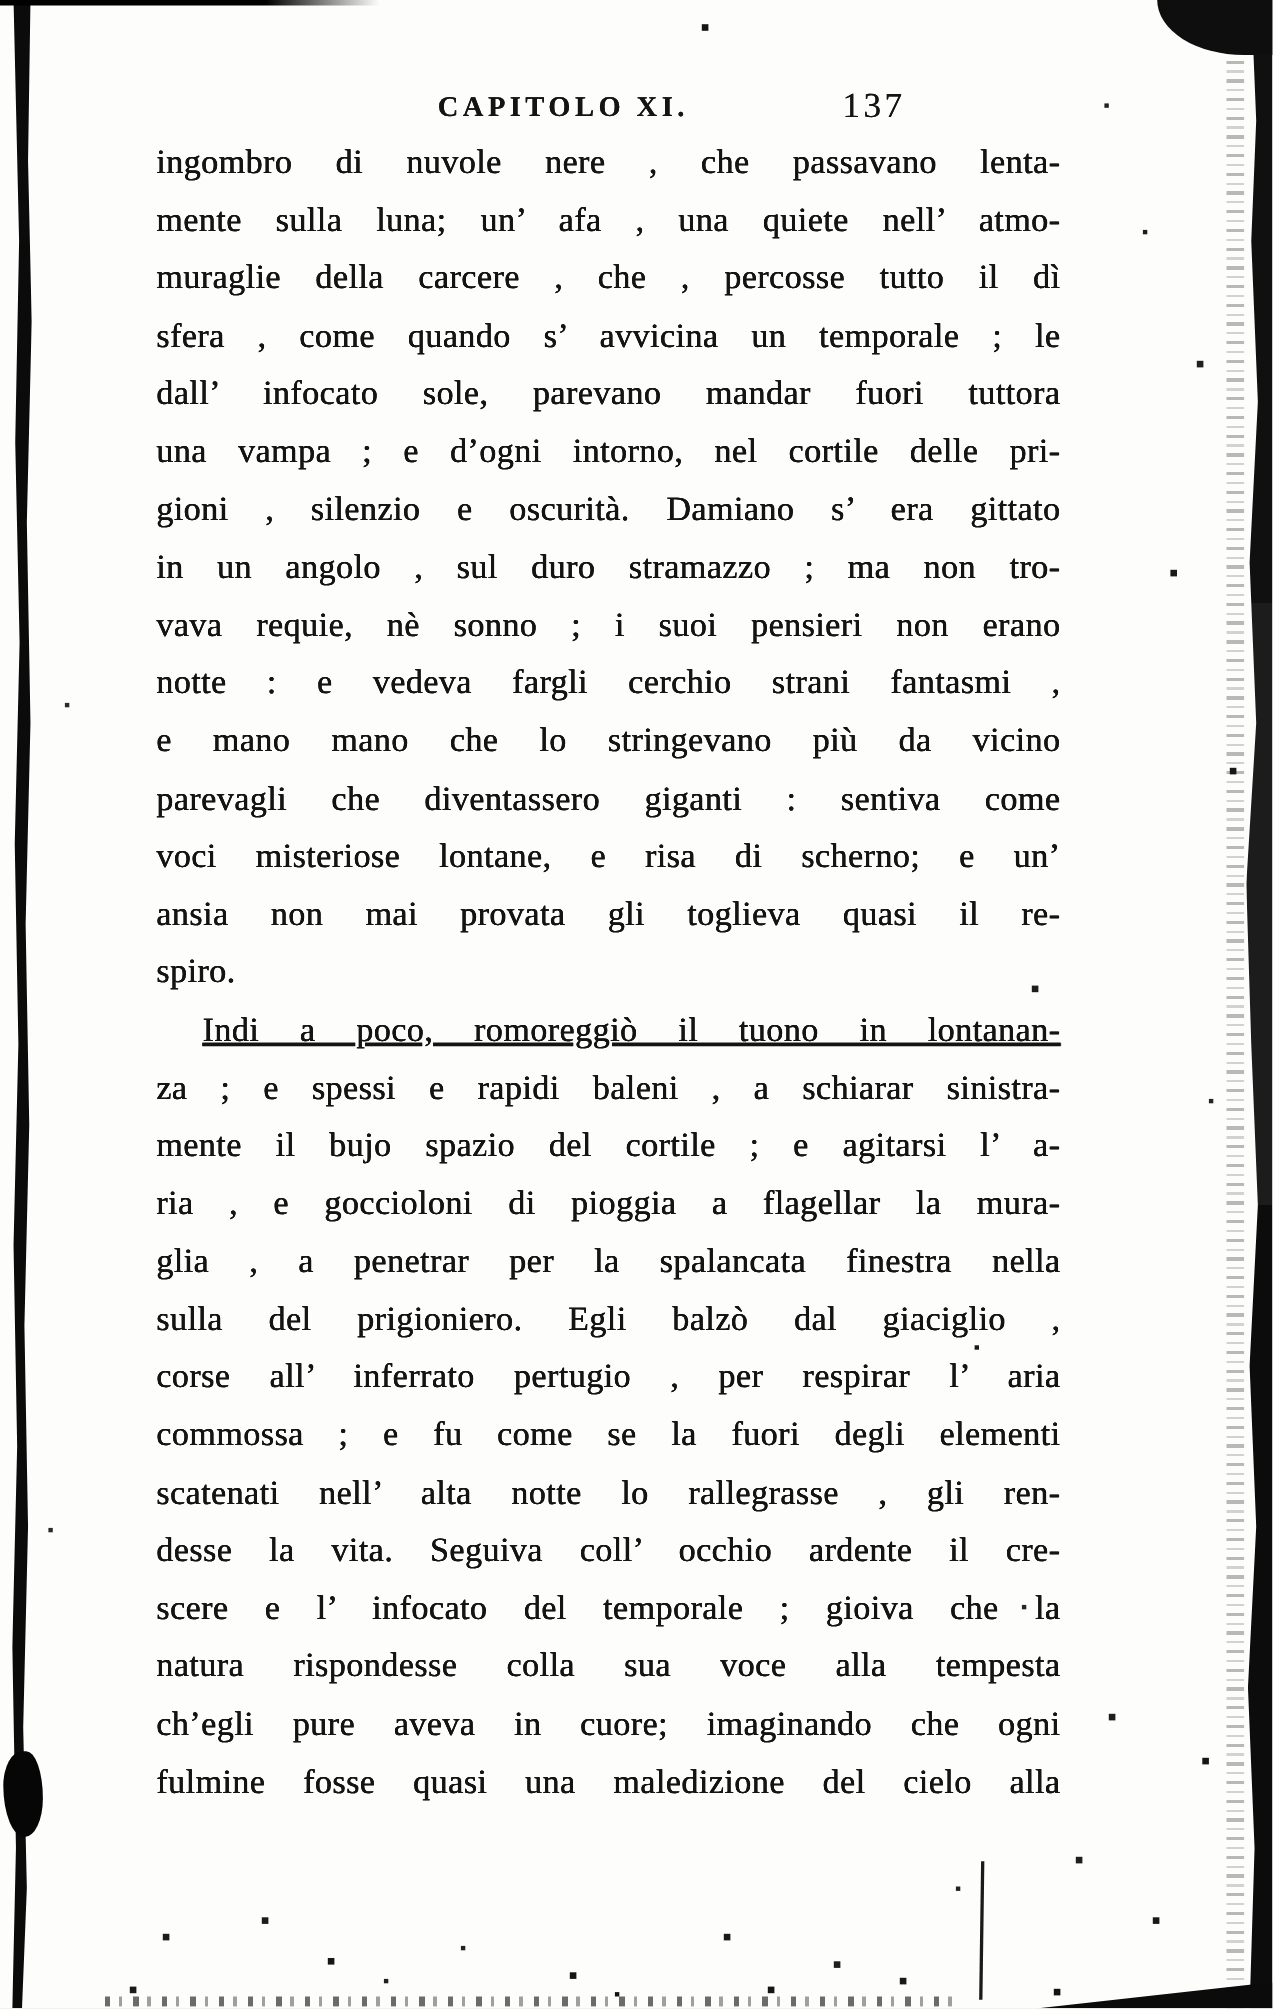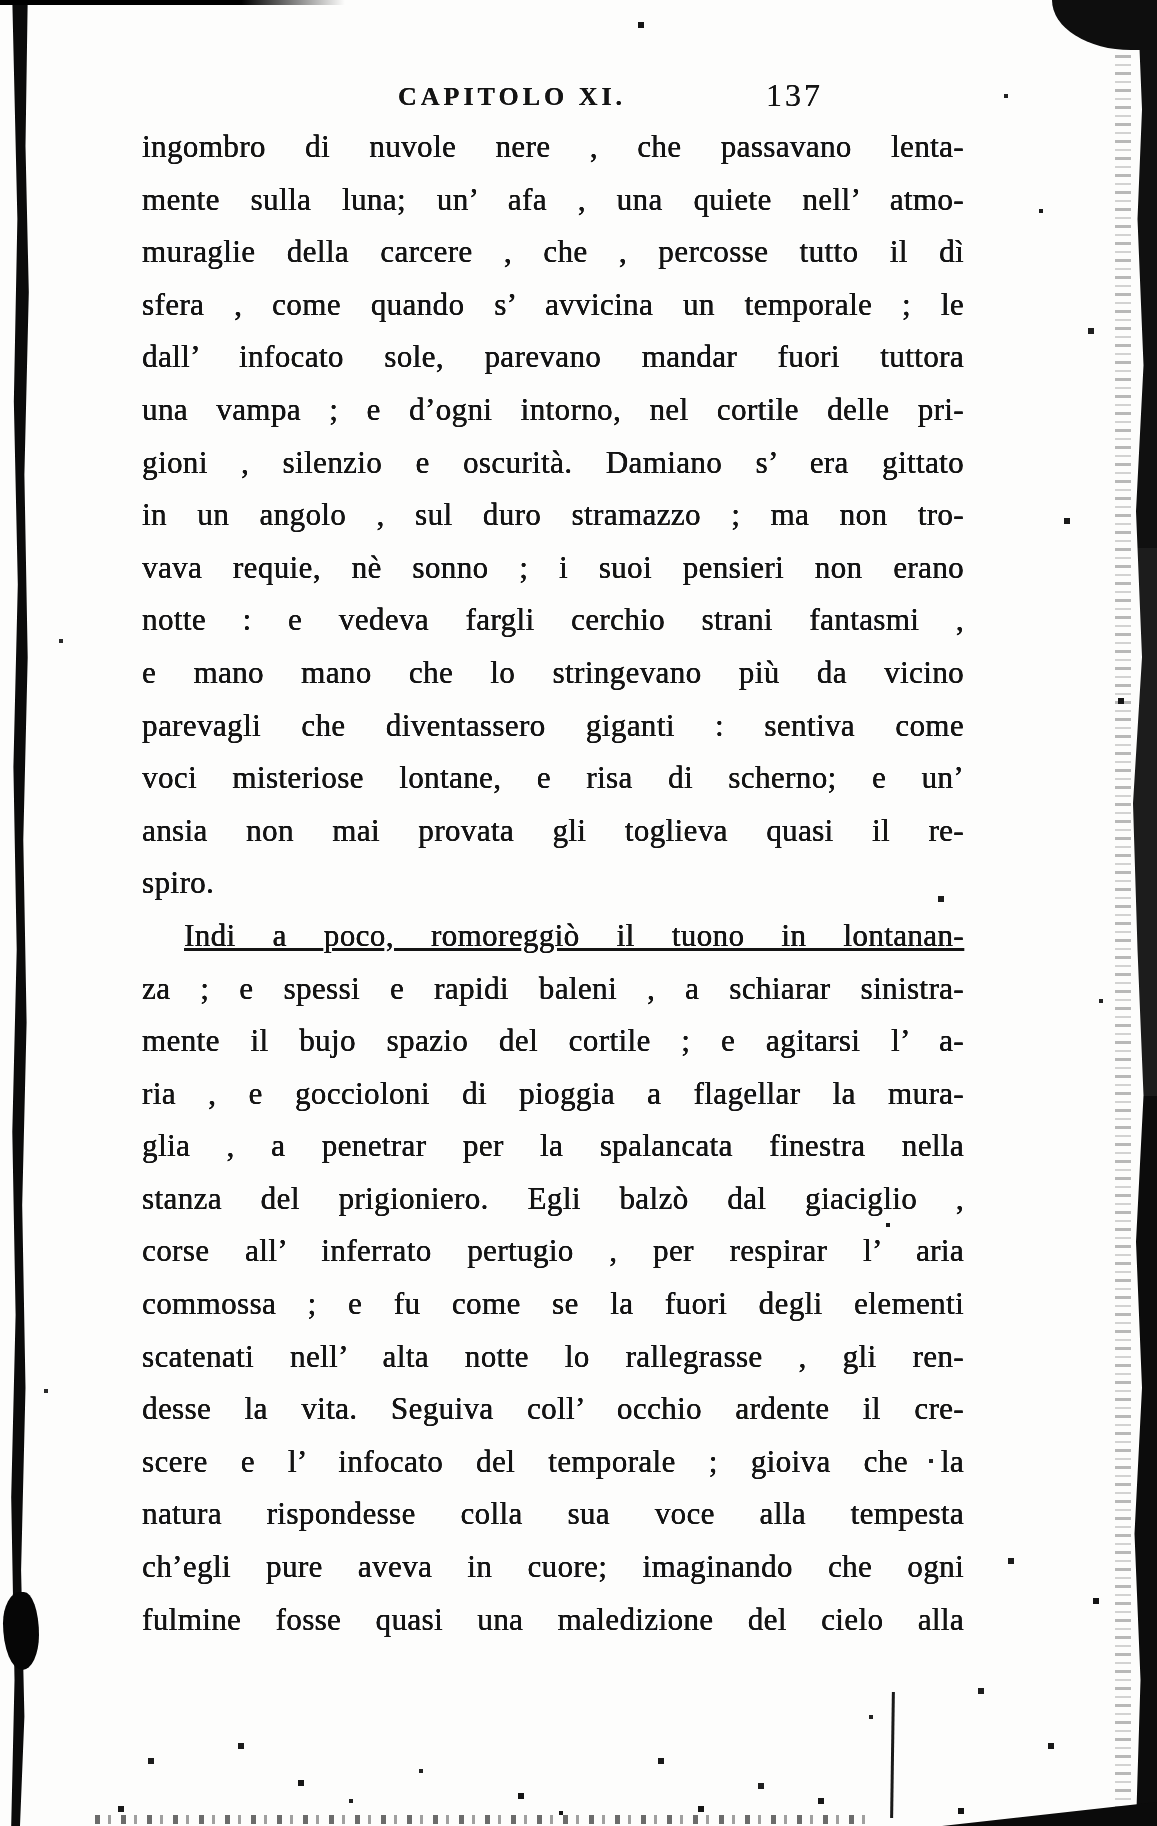--- a/index.html
+++ b/index.html
@@ -147,21 +147,21 @@
       <div class="line">e mano mano che lo stringevano più da vicino</div>
       <div class="line">parevagli che diventassero giganti : sentiva come</div>
       <div class="line">voci misteriose lontane, e risa di scherno; e un’</div>
       <div class="line">ansia non mai provata gli toglieva quasi il re-</div>
       <div class="line no-justify">spiro.</div>
       <div class="line indent">Indi a poco, romoreggiò il tuono in lontanan-</div>
       <div class="line">za ; e spessi e rapidi baleni , a schiarar sinistra-</div>
       <div class="line">mente il bujo spazio del cortile ; e agitarsi l’ a-</div>
       <div class="line">ria , e goccioloni di pioggia a flagellar la mura-</div>
       <div class="line">glia , a penetrar per la spalancata finestra nella</div>
-      <div class="line">stanza del prigioniero. Egli balzò dal giaciglio ,</div>
+      <div class="line">sulla del prigioniero. Egli balzò dal giaciglio ,</div>
       <div class="line">corse all’ inferrato pertugio , per respirar l’ aria</div>
       <div class="line">commossa ; e fu come se la fuori degli elementi</div>
       <div class="line">scatenati nell’ alta notte lo rallegrasse , gli ren-</div>
       <div class="line">desse la vita. Seguiva coll’ occhio ardente il cre-</div>
       <div class="line">scere e l’ infocato del temporale ; gioiva che la</div>
       <div class="line">natura rispondesse colla sua voce alla tempesta</div>
       <div class="line">ch’egli pure aveva in cuore; imaginando che ogni</div>
       <div class="line">fulmine fosse quasi una maledizione del cielo alla</div>
     </div>
 

